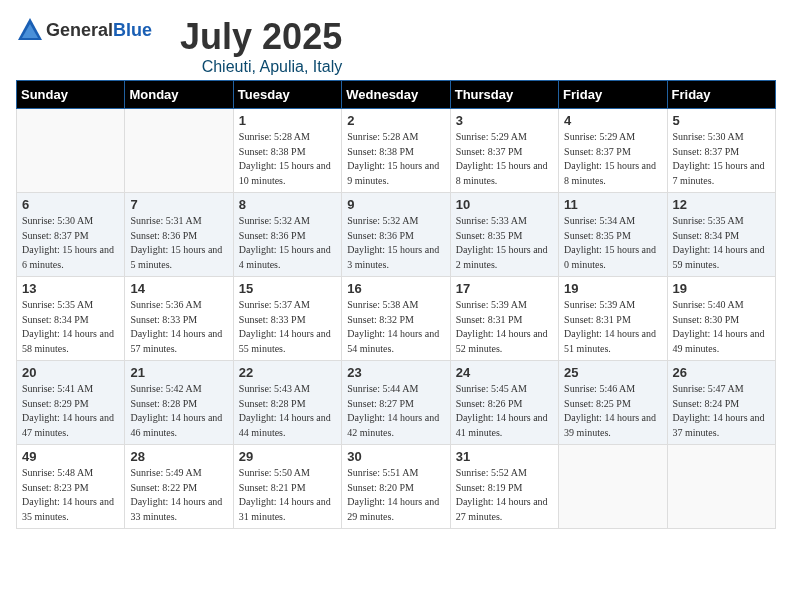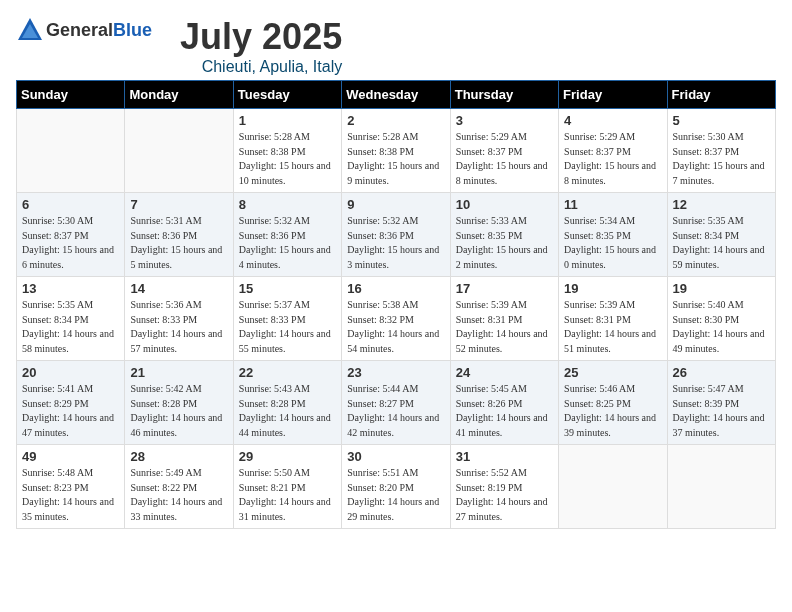--- a/index.html
+++ b/index.html
@@ -279,21 +279,21 @@
         </td>
         <td>
           <span class="day-number">25</span>
           <div class="day-info">Sunrise: 5:46 AM
 Sunset: 8:25 PM
 Daylight: 14 hours and 39 minutes.</div>
         </td>
         <td>
           <span class="day-number">26</span>
           <div class="day-info">Sunrise: 5:47 AM
-Sunset: 8:39 PM
+Sunset: 8:24 PM
 Daylight: 14 hours and 37 minutes.</div>
         </td>
       </tr>
       <tr>
         <td>
           <span class="day-number">49</span>
           <div class="day-info">Sunrise: 5:48 AM
 Sunset: 8:23 PM
 Daylight: 14 hours and 35 minutes.</div>
         </td>

